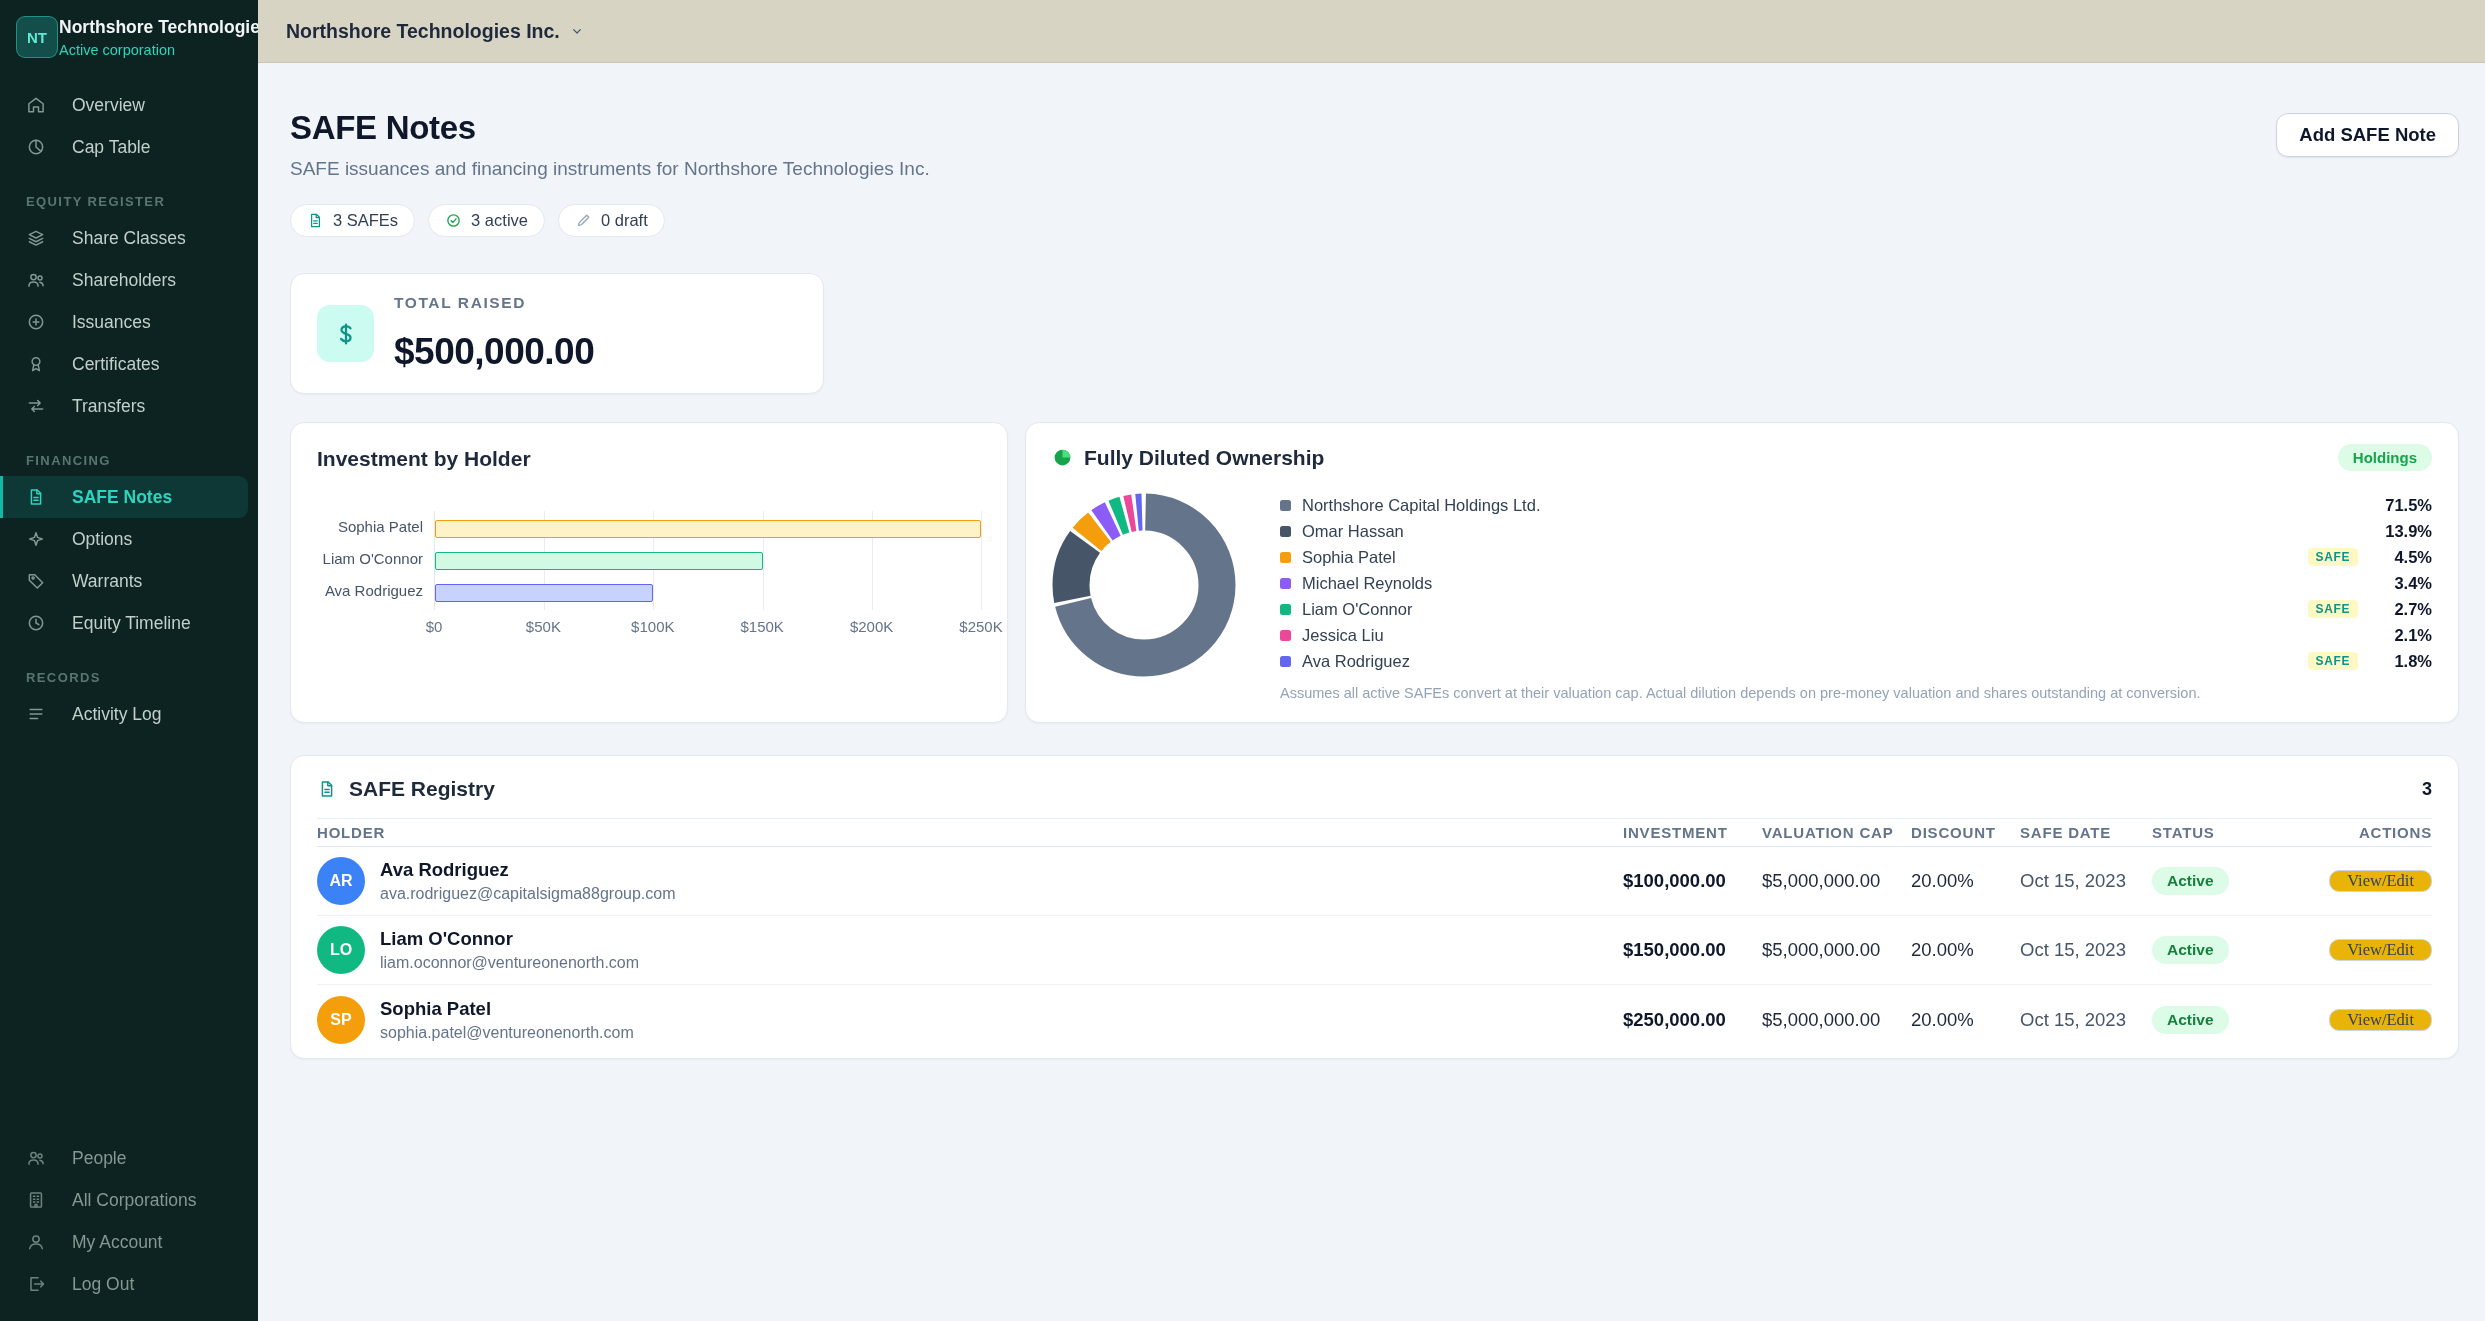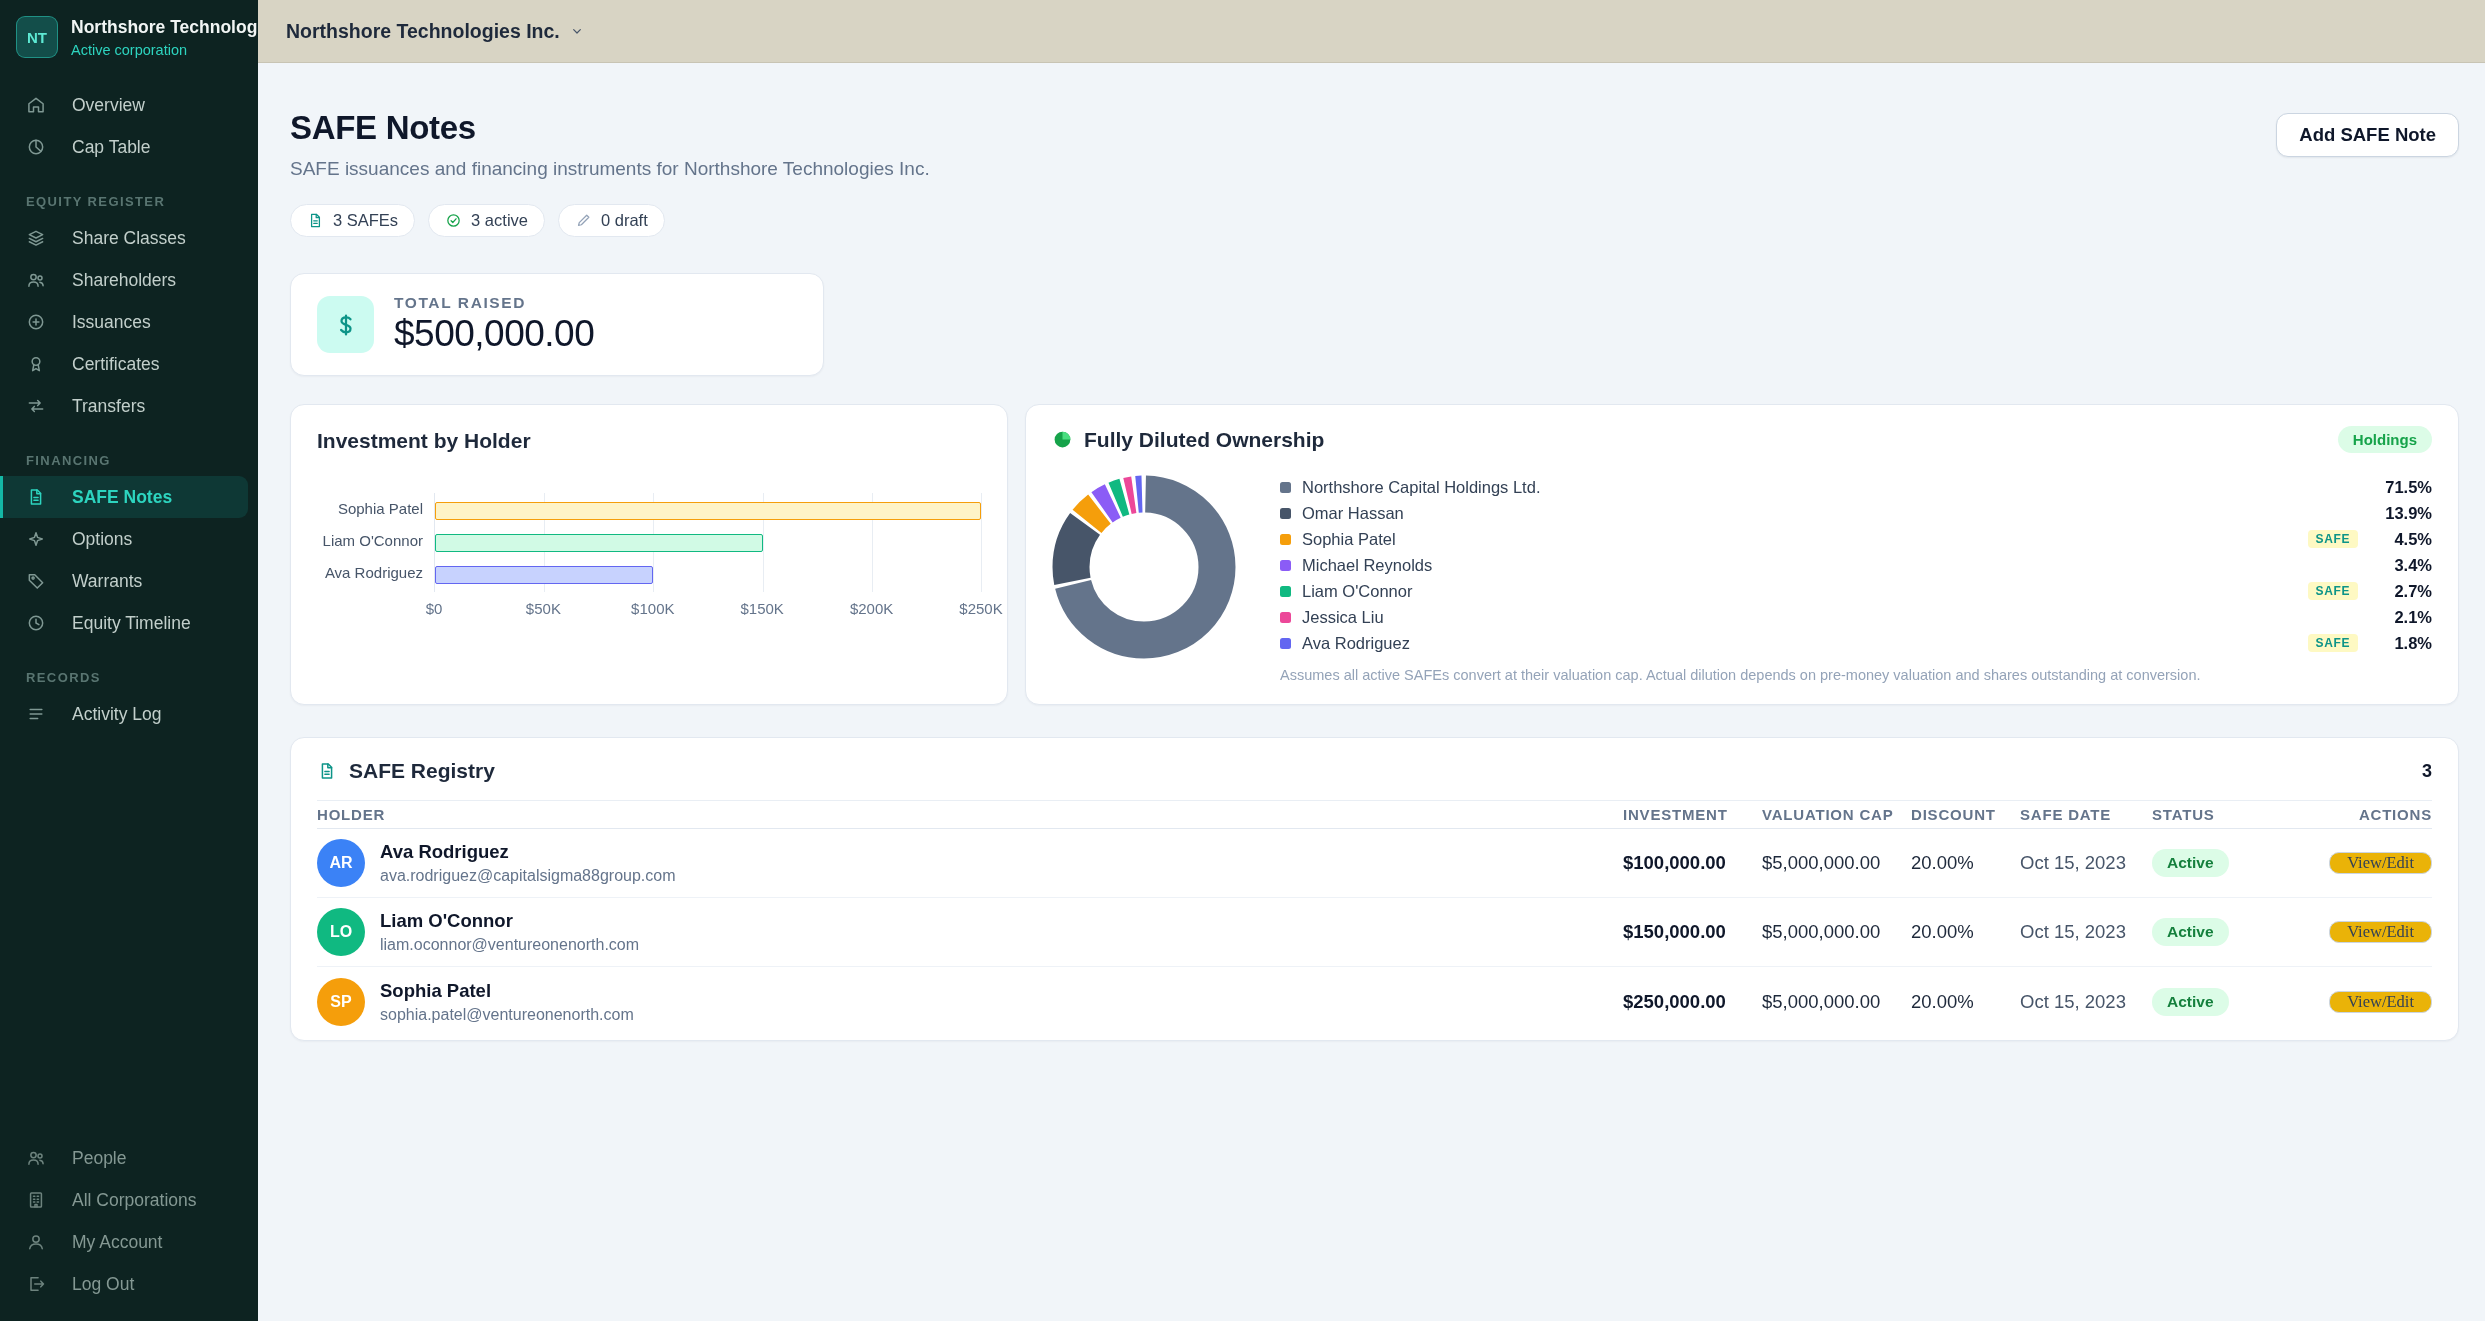--- a/index.html
+++ b/index.html
@@ -2,21 +2,21 @@
 <html><head>
 <meta charset="utf-8">
 <style>
   *{box-sizing:border-box;margin:0;padding:0}
   html,body{width:2485px;height:1321px}
   body{font-family:"Liberation Sans","DejaVu Sans",sans-serif;background:#f1f5f9;overflow:hidden;color:#0f172a}
   .app{display:flex;width:2485px;height:1321px}
 
   
   .sidebar{width:258px;flex-shrink:0;background:#0d2321;display:flex;flex-direction:column}
-  .side-head{display:flex;align-items:center;gap:13px;padding:16px 16px 12px}
+  .side-head{display:flex;align-items:center;gap:1px;padding:16px 16px 12px}
   .logo{width:42px;height:42px;border-radius:9px;background:#134e4a;border:1px solid rgba(45,212,191,.5);
         color:#5eead4;font-weight:700;font-size:15px;display:flex;align-items:center;justify-content:center;flex-shrink:0}
   .company-name{color:#f1f5f4;font-size:17.5px;font-weight:700;white-space:nowrap;overflow:hidden}
   .company-status{color:#2dd4bf;font-size:14.5px;margin-top:4px}
   .side-nav{flex:1;padding:14px 0 0;overflow:hidden}
   .nav-label{font-size:13px;letter-spacing:1.4px;color:#597571;font-weight:700;margin:26px 26px 8px}
   .nav-item{display:flex;align-items:center;gap:26px;height:42px;padding:0 14px 0 23px;
             border-left:3px solid transparent;font-size:17.5px;color:#c2cfcb;cursor:pointer;
             margin-right:10px;border-radius:0 9px 9px 0}
   .nav-item .ic{width:20px;height:20px;color:#7f9893;flex-shrink:0}
@@ -44,21 +44,21 @@
         padding:6px 16px;font-size:16.5px;color:#334155;font-weight:500}
   .chip .ic{width:17px;height:17px}
 
   .card{background:#fff;border:1px solid #e2e8f0;border-radius:14px;box-shadow:0 1px 2px rgba(15,23,42,.04)}
 
   .total-card{margin-top:36px;width:534px;padding:20px 26px;display:flex;align-items:center;gap:20px}
   .total-icon{width:57px;height:57px;border-radius:13px;background:#ccfbf1;color:#0d9488;
               display:flex;align-items:center;justify-content:center;flex-shrink:0}
   .total-icon .ic{width:30px;height:30px}
   .total-label{font-size:15.5px;letter-spacing:1.6px;color:#64748b;font-weight:600}
-  .total-value{font-size:37px;font-weight:400;color:#0f172a;margin-top:1px;letter-spacing:-.5px}
+  .total-value{font-size:37px;font-weight:700;color:#0f172a;margin-top:19px;letter-spacing:-.5px}
 
   .charts-row{display:flex;gap:17px;margin-top:28px}
   h2{font-size:21px;font-weight:700;color:#1e293b}
 
   
   .chart-card{width:718px;flex-shrink:0;padding:24px 26px}
   .bar-chart{display:flex;gap:11px;margin-top:40px}
   .bar-labels{width:106px;flex-shrink:0}
   .bar-label{height:32px;line-height:32px;text-align:right;font-size:15px;color:#475569;white-space:nowrap}
   .bar-area{flex:1;min-width:0}

